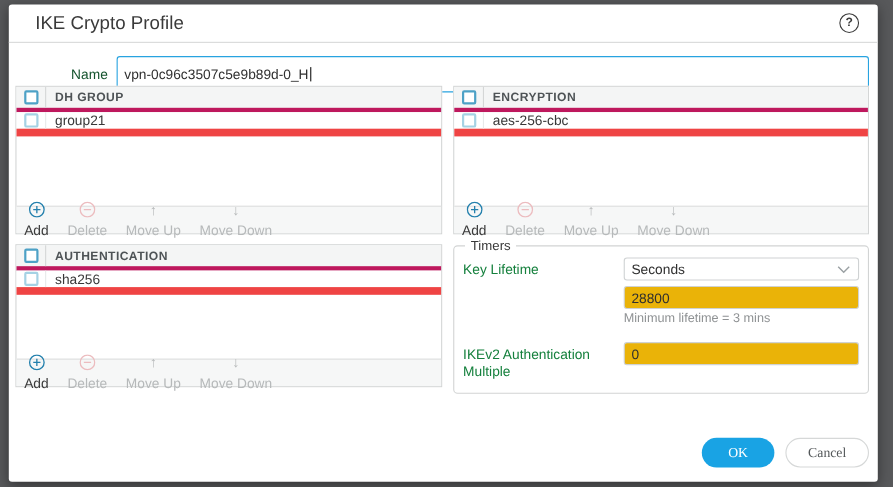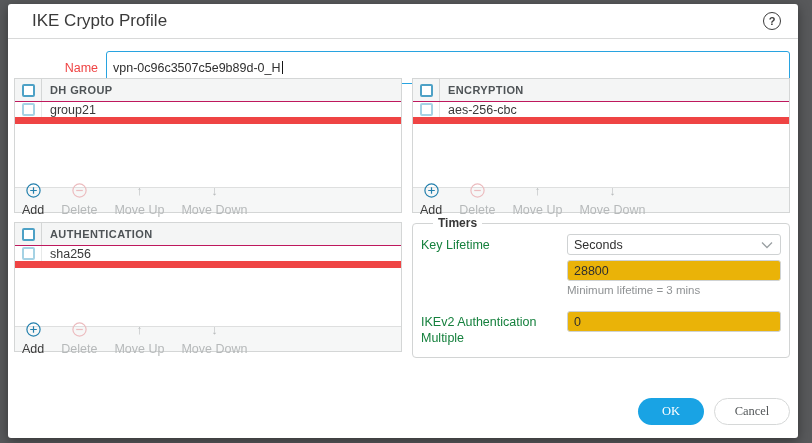--- a/index.html
+++ b/index.html
@@ -19,33 +19,33 @@
     position:absolute; left:24px; top:50%; transform:translateY(-50%);
     font-size:17px; color:#3a3a3a;
   }
   .help {
     position:absolute; right:17px; top:8px; width:18px; height:18px;
     border:1.5px solid #3c3c3c; border-radius:50%;
     display:flex; align-items:center; justify-content:center;
     font-size:11px; font-weight:bold; color:#3c3c3c; cursor:pointer;
   }
   .name-row { position:absolute; top:47px; left:0; right:8px; display:flex; align-items:center; }
-  .name-label { width:98px; text-align:right; padding-right:8px; color:#ef4444; font-size:12.5px; }
+  .name-label { width:98px; text-align:right; padding-right:8px; color:#14532d; font-size:12.5px; }
   .name-input {
     flex:1; height:33px; border:1px solid #28a3e0; border-radius:3px; background:#fff;
     display:flex; align-items:center; padding:0 6px; font-size:12.5px; color:#2f2f2f; cursor:text;
   }
   .caret { width:1px; height:13px; background:#151515; margin-left:1px; }
 
   .panel { position:absolute; border:1px solid #d4d6d6; background:#fff; }
   .panel-dh   { left:6px;   top:74px;  width:388px; height:135px; }
   .panel-enc  { left:404px; top:74px;  width:378px; height:135px; }
   .panel-auth { left:6px;   top:218px; width:388px; height:130px; }
 
-  .p-header { height:23px; background:#f4f5f5; border-bottom:1px solid #be185d; display:flex; align-items:stretch; }
+  .p-header { height:23px; background:#f4f5f5; border-bottom:4px solid #be185d; display:flex; align-items:stretch; }
   .cb-cell { width:27px; border-right:1px solid #d4d6d6; display:flex; align-items:center; justify-content:center; flex:none; }
   .checkbox { width:13px; height:13px; border:2px solid #4da1c6; border-radius:2px; background:#fff; cursor:pointer; }
   .checkbox.row-cb { border-color:#a5d2e4; }
   .p-header-label {
     display:flex; align-items:center; padding-left:8px;
     font-size:11px; font-weight:bold; color:#4e5356; letter-spacing:.4px;
   }
   .p-row { height:22px; border-bottom:7px solid #ef4444; display:flex; align-items:stretch; background:#fff; }
   .p-row .cb-cell { border-right:1px solid #e7e9e9; }
   .p-row-label { display:flex; align-items:center; padding-left:8px; font-size:12.5px; color:#383838; }
@@ -56,21 +56,21 @@
   }
   .tb-item { display:flex; align-items:center; gap:5px; font-size:12.5px; color:#3a3a3a; cursor:pointer; white-space:nowrap;flex-direction:column; }
   .tb-item.disabled { color:#b6b9ba; cursor:default; }
   .tb-icon { display:flex; align-items:center; }
   .arrow-glyph { font-size:13px; color:#b6b9ba; }
 
   .timers-fieldset {
     position:absolute; left:404px; top:212px; width:378px; height:142px;
     border:1px solid #d2d4d4; border-radius:4px; margin:0; padding:4px 8px 8px;
   }
-  .timers-legend { font-size:12px; font-weight:bold; color:#383838; padding:0 5px; margin-left:12px; }
+  .timers-legend { font-size:12px; font-weight:normal; color:#383838; padding:0 5px; margin-left:2px; }
   .t-row { display:flex; margin-bottom:5px; }
   .t-label {
     width:146px; flex:none; padding-right:8px; padding-top:3px;
     color:#15803d; font-size:12.5px; line-height:1.3;
   }
   .t-control { flex:1; min-width:0; }
   .selectbox {
     height:21px; border:1px solid #cfd2d3; border-radius:3px; background:#fff;
     display:flex; align-items:center; justify-content:space-between;
     padding:0 7px 0 6px; font-size:12.5px; color:#2f2f2f; cursor:pointer;

